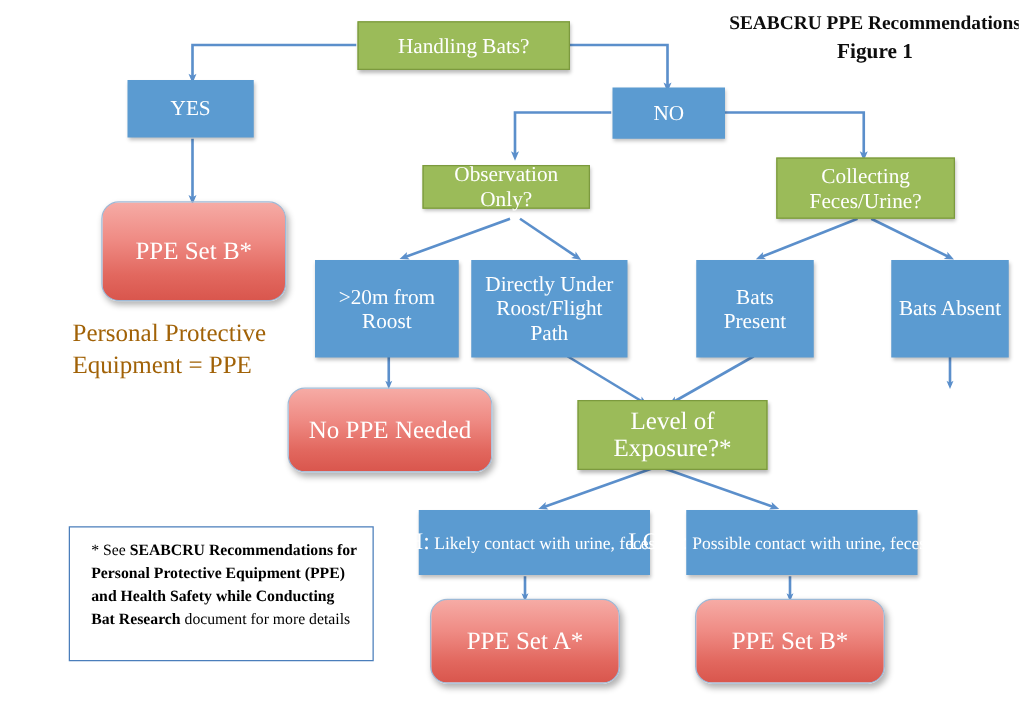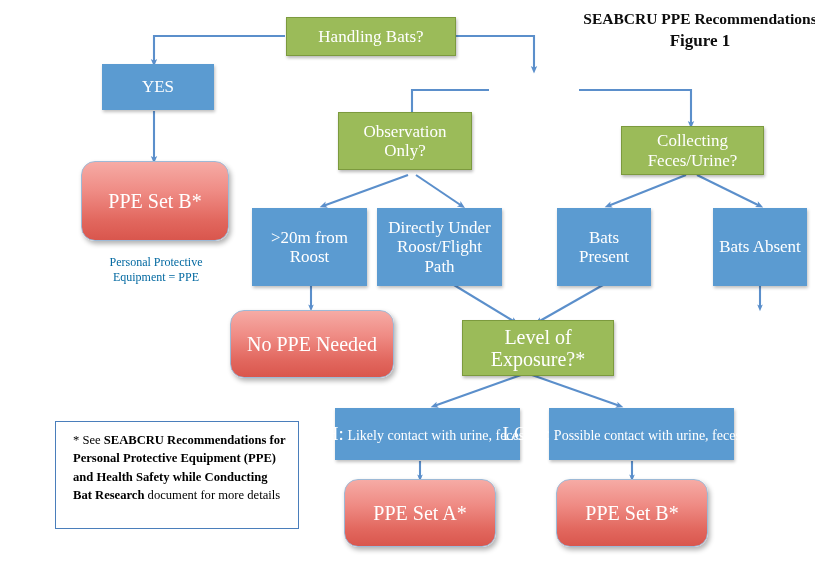--- a/index.html
+++ b/index.html
@@ -63,23 +63,22 @@
     font-size: 19px;
   }
   .exposure-rest {
     font-size: 14px;
   }
   .node-exposure-line {
     display: block;
   }
   .caption {
     position: absolute;
-    text-align: center;
-    color: #0369a1;
-    font-size: 12px;
+    color: #a16207;
+    font-size: 20px;
     line-height: 1.25;
     z-index: 4;
   }
   .title {
     position: absolute;
     color: #0D0D0D;
     font-weight: bold;
     z-index: 4;
   }
   #title-line1 {
@@ -167,35 +166,38 @@
     </g>
   </svg>
 
   <div class="title" id="title-line1">SEABCRU PPE Recommendations</div>
   <div class="title" id="title-line2">Figure 1</div>
 
   <div class="node node-green" style="left:248px; top:17px; width:170px; height:39px;">
     <span>Handling Bats?</span>
   </div>
 
-  <div class="node node-blue" style="left:64px; top:64px; width:112px; height:46px;">
+  <div class="node node-blue" style="left:64px; top:64px; width:101px; height:46px;">
     <span>YES</span>
   </div>
 
+  <div class="node node-blue" style="left:452px; top:70px; width:90px; height:41px;">
+    <span>NO</span>
+  </div>
 
   <div class="node node-red" style="left:43px; top:161px; width:148px; height:80px;">
     <span>PPE Set B*</span>
   </div>
 
   <div class="caption" style="left:20px; top:255px; width:196px;">
     <div>Personal Protective</div>
     <div>Equipment = PPE</div>
   </div>
 
-  <div class="node node-green" style="left:300px; top:112px; width:134px; height:58px;">
+  <div class="node node-green" style="left:300px; top:132px; width:134px; height:35px;">
     <span>Observation Only?</span>
   </div>
 
   <div class="node node-green" style="left:583px; top:126px; width:143px; height:49px;">
     <span>Collecting Feces/Urine?</span>
   </div>
 
   <div class="node node-blue" style="left:214px; top:208px; width:115px; height:78px;">
     <span>&gt;20m from Roost</span>
   </div>

